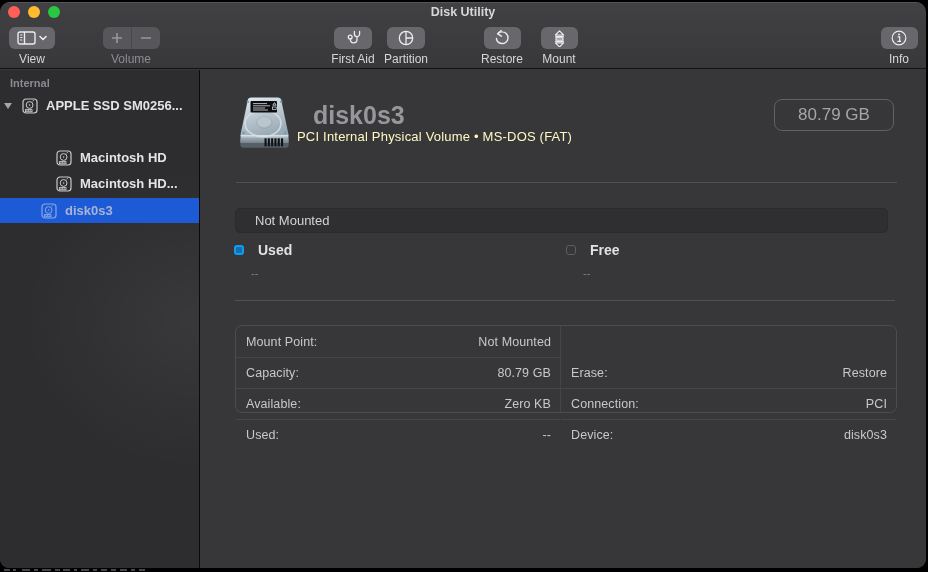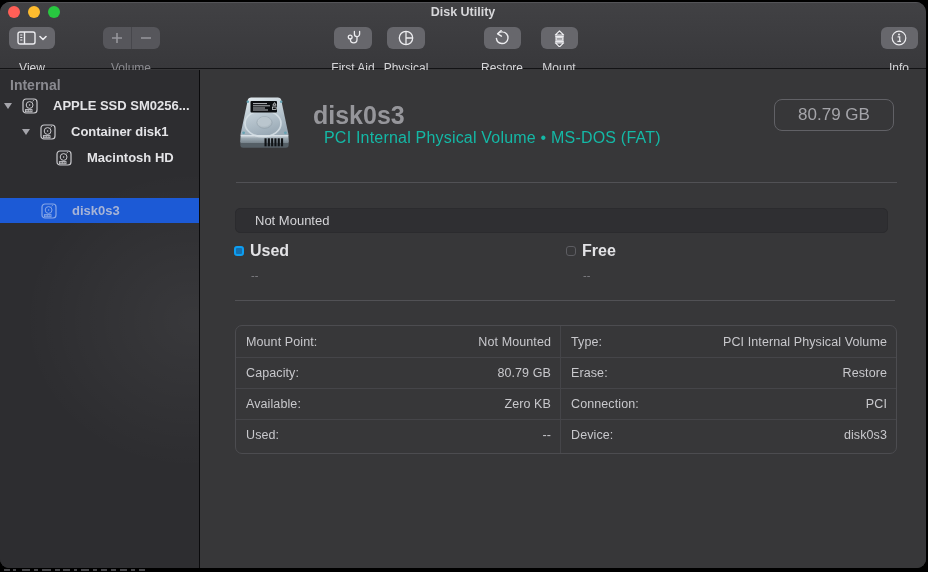--- a/index.html
+++ b/index.html
@@ -16,79 +16,79 @@
     background:linear-gradient(#414144, #38383b);
     border-bottom:1px solid #131315; border-top:1px solid #545458; }
   .traffic { position:absolute; top:0px; left:8px; height:18px; display:flex; align-items:center; gap:8px; }
   .light { width:12px; height:12px; border-radius:50%; }
   .window-title { position:absolute; top:2px; left:0; width:100%; text-align:center;
     font-size:12.5px; font-weight:bold; color:#d7d7da; letter-spacing:0; }
 
   .tb-item { position:absolute; top:24px; text-align:center; transform:translateX(-50%); }
   .tb-btn { height:22px; background:#67676c; border-radius:6px;
     display:flex; align-items:center; justify-content:center; margin:0 auto; }
-  .tb-label { margin-top:12px; font-size:12px; color:#d6d6d9; white-space:nowrap; }
+  .tb-label { margin-top:3px; font-size:12px; color:#d6d6d9; white-space:nowrap; }
   .tb-item.disabled .tb-btn { background:#56565b; }
   .tb-item.disabled .tb-label { color:#8b8b90; }
 
   .seg { display:flex; }
   .seg .half { width:28px; height:22px; display:flex; align-items:center; justify-content:center; }
   .seg .half + .half { border-left:1px solid #47474c; }
 
   
   .content { position:absolute; top:68px; left:0; right:0; bottom:0; display:flex; }
   .sidebar { position:relative; width:200px; height:100%;
     background:radial-gradient(170px 150px at 97% 250px, rgba(255,255,255,0.055), rgba(255,255,255,0) 100%), #2d2d30;
     border-right:1px solid #0a0a0c; flex:none; }
   .main { position:relative; flex:1; background:#373739; }
 
   
-  .side-section { position:absolute; left:10px; top:7px; font-size:14px;
+  .side-section { position:absolute; left:10px; top:7px; font-size:11px;
     font-weight:bold; color:#8a8a90; }
   .side-row { position:absolute; left:0; width:100%; height:25px; }
   .side-row .sel { position:absolute; inset:0; background:#1c5ad6; }
   .row-inner { position:absolute; inset:0; display:flex; align-items:center; }
   .tri { width:0; height:0; border-left:4.5px solid transparent; border-right:4.5px solid transparent;
     border-top:6px solid #a4a4aa; flex:none; }
   .drive-ico { flex:none; }
-  .side-label { font-size:13px; font-weight:bold; color:#e4e4e7; white-space:nowrap; margin-left:15px; }
+  .side-label { font-size:13px; font-weight:bold; color:#e4e4e7; white-space:nowrap; margin-left:8px; }
   .side-row.dimmed .side-label { color:#a7b4d6; }
   .side-row.dimmed .drive-ico { opacity:.55; }
 
   
   .hdr-icon { position:absolute; left:36px; top:24px; }
   .hdr-title { position:absolute; left:113px; top:31px; font-size:25px; font-weight:bold; color:#96969b; }
-  .hdr-sub { position:absolute; left:124px; top:59px; font-size:16px; color:#14b8a6; letter-spacing:.2px; }
+  .hdr-sub { position:absolute; left:97px; top:59px; font-size:13px; color:#fef9c3; letter-spacing:.2px; }
   .size-badge { position:absolute; left:574px; top:29px; width:120px; height:32px;
     border:1px solid #616166; border-radius:8px; display:flex; align-items:center; justify-content:center;
     font-size:17px; color:#a5a5aa; }
 
   .hr { position:absolute; height:1px; background:#515155; }
   .hr1 { left:36px; right:29px; top:112px; }
   .hr2 { left:35px; right:31px; top:230px; }
 
   
   .usage-bar { position:absolute; left:35px; top:138px; width:653px; height:25px;
     background:#2f2f32; border-radius:5px; border:1px solid #2b2b2e;
     display:flex; align-items:center; }
   .usage-label { margin-left:19px; font-size:13px; color:#d4d4d7; }
 
   
   .legend-item { position:absolute; top:172px; }
   .legend-row { display:flex; align-items:center; }
   .swatch { width:10px; height:10px; border-radius:3px; flex:none; }
   .swatch.used { background:#156fae; border:2px solid #0d9ef2; }
   .swatch.free { background:transparent; border:1.5px solid #5d5d62; }
-  .legend-label { margin-left:6px; font-size:16px; font-weight:bold; color:#e2e2e5; }
+  .legend-label { margin-left:14px; font-size:14px; font-weight:bold; color:#e2e2e5; }
   .legend-value { margin-top:9px; margin-left:17px; font-size:11px; color:#818186; }
   .legend-0 { left:34px; }
   .legend-1 { left:366px; }
 
   
-  .details { position:absolute; left:35px; top:255px; width:662px; height:129px;
+  .details { position:absolute; left:35px; top:255px; width:662px; height:88px;
     border:1px solid #4c4c50; border-radius:7px; display:flex; }
   .dcol { position:relative; height:100%; }
   .dcol.left { width:325px; border-right:1px solid #454549; }
   .dcol.right { flex:1; }
   .drow { position:absolute; left:0; width:100%; height:31px; display:flex;
     align-items:center; padding:0 9px 0 10px; }
   .drow + .hline { position:absolute; left:0; width:100%; height:1px; background:#454549; }
   .dlabel { font-size:12.5px; color:#c8c8cc; white-space:nowrap; letter-spacing:.1px; }
   .dvalue { margin-left:auto; font-size:12.5px; color:#c8c8cc; white-space:nowrap; letter-spacing:.1px; }
 
@@ -153,21 +153,21 @@
       </div>
 
       <div class="tb-item" style="left:406px; width:70px;">
         <div class="tb-btn" style="width:38px;">
           <svg width="16" height="16" viewBox="0 0 16 16">
             <circle cx="8" cy="8" r="6.7" fill="none" stroke="#ececef" stroke-width="1.3"></circle>
             <line x1="8" y1="1.3" x2="8" y2="14.7" stroke="#ececef" stroke-width="1.3"></line>
             <line x1="8" y1="8" x2="14.7" y2="8" stroke="#ececef" stroke-width="1.3"></line>
           </svg>
         </div>
-        <div class="tb-label">Physical</div>
+        <div class="tb-label">Partition</div>
       </div>
 
 
       <div class="tb-item" style="left:502px; width:60px;">
         <div class="tb-btn" style="width:37px;">
           <svg width="16" height="16" viewBox="0 0 16 16">
             <path d="M4.2 3.4 C5.4 2.3 7 1.7 8.7 1.9 C11.9 2.2 14.3 5 14 8.2 C13.7 11.4 10.9 13.8 7.7 13.5 C4.9 13.3 2.7 11.1 2.4 8.4" fill="none" stroke="#ececef" stroke-width="1.4" stroke-linecap="round"></path>
             <path d="M7.2 0.6 L3.6 3.8 L7.4 6.2" fill="none" stroke="#ececef" stroke-width="1.4" stroke-linecap="round" stroke-linejoin="round"></path>
           </svg>
         </div>
@@ -214,53 +214,52 @@
               <path d="M10.6 3.2 L11.8 2.2" stroke="#c9c9cd" stroke-width="1"></path>
               <rect x="3.4" y="11.6" width="6.6" height="2.2" fill="none" stroke="#c9c9cd" stroke-width="0.9"></rect>
               <line x1="5" y1="11.8" x2="5" y2="13.6" stroke="#c9c9cd" stroke-width="0.8"></line>
               <line x1="6.6" y1="11.8" x2="6.6" y2="13.6" stroke="#c9c9cd" stroke-width="0.8"></line>
               <line x1="8.2" y1="11.8" x2="8.2" y2="13.6" stroke="#c9c9cd" stroke-width="0.8"></line>
             </svg>
             <div class="side-label">APPLE SSD SM0256...</div>
           </div>
         </div>
 
-        <div class="side-row" style="top:49px;">
-          <div class="row-inner">
-            <div class="tri" style="margin-left:22px;"></div>
-            <svg class="drive-ico" style="margin-left:10px;" width="16" height="16" viewBox="0 0 16 16">
-              <rect x="1" y="1" width="14" height="14" rx="3" fill="none" stroke="#c9c9cd" stroke-width="1.2"></rect>
-              <circle cx="7.6" cy="7" r="3.4" fill="none" stroke="#c9c9cd" stroke-width="1"></circle>
-              <circle cx="7.6" cy="7" r="0.8" fill="#c9c9cd"></circle>
-              <path d="M10.6 3.2 L11.8 2.2" stroke="#c9c9cd" stroke-width="1"></path>
-              <rect x="3.4" y="11.6" width="6.6" height="2.2" fill="none" stroke="#c9c9cd" stroke-width="0.9"></rect>
-              <line x1="5" y1="11.8" x2="5" y2="13.6" stroke="#c9c9cd" stroke-width="0.8"></line>
-              <line x1="6.6" y1="11.8" x2="6.6" y2="13.6" stroke="#c9c9cd" stroke-width="0.8"></line>
-              <line x1="8.2" y1="11.8" x2="8.2" y2="13.6" stroke="#c9c9cd" stroke-width="0.8"></line>
-            </svg>
-            <div class="side-label">Container disk1</div>
-          </div>
-        </div>
 
         <div class="side-row" style="top:75px;">
           <div class="row-inner">
             <svg class="drive-ico" style="margin-left:56px;" width="16" height="16" viewBox="0 0 16 16">
               <rect x="1" y="1" width="14" height="14" rx="3" fill="none" stroke="#c9c9cd" stroke-width="1.2"></rect>
               <circle cx="7.6" cy="7" r="3.4" fill="none" stroke="#c9c9cd" stroke-width="1"></circle>
               <circle cx="7.6" cy="7" r="0.8" fill="#c9c9cd"></circle>
               <path d="M10.6 3.2 L11.8 2.2" stroke="#c9c9cd" stroke-width="1"></path>
               <rect x="3.4" y="11.6" width="6.6" height="2.2" fill="none" stroke="#c9c9cd" stroke-width="0.9"></rect>
               <line x1="5" y1="11.8" x2="5" y2="13.6" stroke="#c9c9cd" stroke-width="0.8"></line>
               <line x1="6.6" y1="11.8" x2="6.6" y2="13.6" stroke="#c9c9cd" stroke-width="0.8"></line>
               <line x1="8.2" y1="11.8" x2="8.2" y2="13.6" stroke="#c9c9cd" stroke-width="0.8"></line>
             </svg>
             <div class="side-label">Macintosh HD</div>
           </div>
         </div>
 
+        <div class="side-row" style="top:101px;">
+          <div class="row-inner">
+            <svg class="drive-ico" style="margin-left:56px;" width="16" height="16" viewBox="0 0 16 16">
+              <rect x="1" y="1" width="14" height="14" rx="3" fill="none" stroke="#c9c9cd" stroke-width="1.2"></rect>
+              <circle cx="7.6" cy="7" r="3.4" fill="none" stroke="#c9c9cd" stroke-width="1"></circle>
+              <circle cx="7.6" cy="7" r="0.8" fill="#c9c9cd"></circle>
+              <path d="M10.6 3.2 L11.8 2.2" stroke="#c9c9cd" stroke-width="1"></path>
+              <rect x="3.4" y="11.6" width="6.6" height="2.2" fill="none" stroke="#c9c9cd" stroke-width="0.9"></rect>
+              <line x1="5" y1="11.8" x2="5" y2="13.6" stroke="#c9c9cd" stroke-width="0.8"></line>
+              <line x1="6.6" y1="11.8" x2="6.6" y2="13.6" stroke="#c9c9cd" stroke-width="0.8"></line>
+              <line x1="8.2" y1="11.8" x2="8.2" y2="13.6" stroke="#c9c9cd" stroke-width="0.8"></line>
+            </svg>
+            <div class="side-label">Macintosh HD...</div>
+          </div>
+        </div>
 
         <div class="side-row dimmed" style="top:128px;">
           <div class="sel"></div>
           <div class="row-inner">
             <svg class="drive-ico" style="margin-left:41px;" width="16" height="16" viewBox="0 0 16 16">
               <rect x="1" y="1" width="14" height="14" rx="3" fill="none" stroke="#dfe6f5" stroke-width="1.2"></rect>
               <circle cx="7.6" cy="7" r="3.4" fill="none" stroke="#dfe6f5" stroke-width="1"></circle>
               <circle cx="7.6" cy="7" r="0.8" fill="#dfe6f5"></circle>
               <path d="M10.6 3.2 L11.8 2.2" stroke="#dfe6f5" stroke-width="1"></path>
               <rect x="3.4" y="11.6" width="6.6" height="2.2" fill="none" stroke="#dfe6f5" stroke-width="0.9"></rect>
@@ -364,24 +363,20 @@
               <div class="dlabel">Available:</div>
               <div class="dvalue">Zero KB</div>
             </div>
             <div class="hline" style="top:93px;"></div>
             <div class="drow" style="top:93px;">
               <div class="dlabel">Used:</div>
               <div class="dvalue">--</div>
             </div>
           </div>
           <div class="dcol right">
-            <div class="drow" style="top:0;">
-              <div class="dlabel">Type:</div>
-              <div class="dvalue">PCI Internal Physical Volume</div>
-            </div>
             <div class="hline" style="top:31px;"></div>
             <div class="drow" style="top:31px;">
               <div class="dlabel">Erase:</div>
               <div class="dvalue">Restore</div>
             </div>
             <div class="hline" style="top:62px;"></div>
             <div class="drow" style="top:62px;">
               <div class="dlabel">Connection:</div>
               <div class="dvalue">PCI</div>
             </div>

